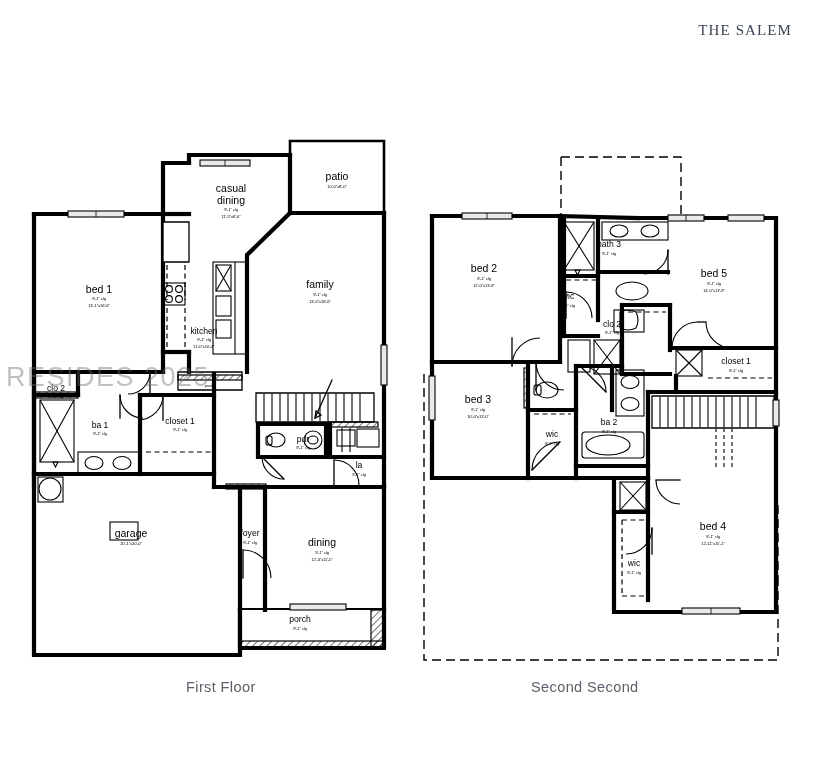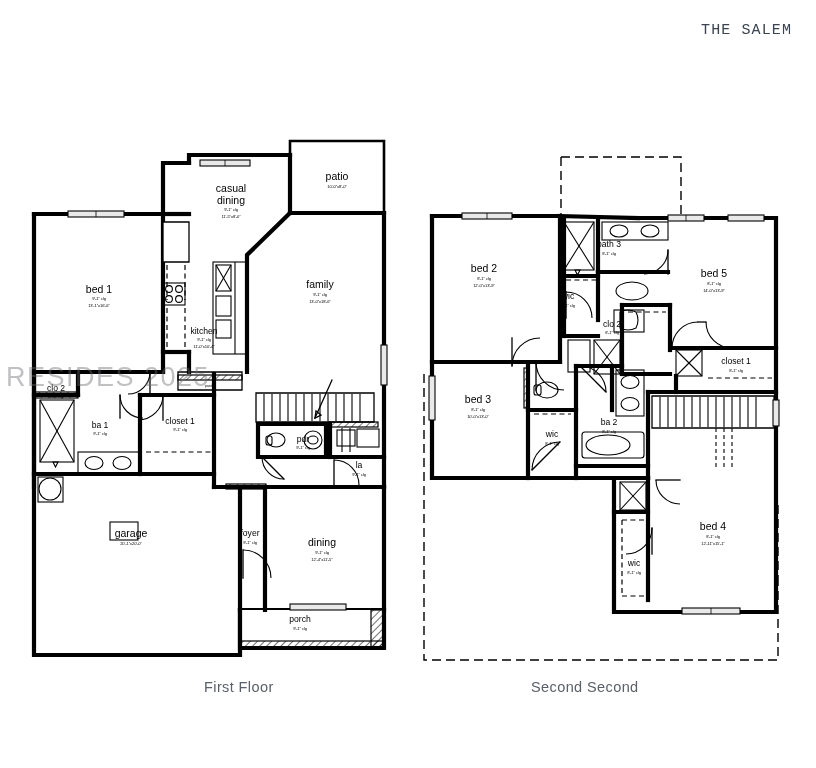--- a/index.html
+++ b/index.html
@@ -20,30 +20,30 @@
     width: 816px;
     height: 768px;
   }
   .title {
     position: absolute;
     right: 24px;
     top: 22px;
     font-size: 15px;
     letter-spacing: 1.1px;
     color: #3b4450;
-    font-family: Liberation Mono, monospace;
+    font-family: Liberation Serif, serif;
   }
   .floor-caption {
     position: absolute;
     font-size: 14.5px;
     color: #5a6069;
     letter-spacing: 0.4px;
     font-family: "Liberation Sans", sans-serif;
   }
-  #caption-first { left: 186px; top: 679px; margin-left: 18px; }
+  #caption-first { left: 186px; top: 679px; }
   #caption-second { left: 531px; top: 679px; }
 
   svg.plan {
     position: absolute;
     left: 0;
     top: 0;
   }
   .wall-thick { stroke: #000; stroke-width: 4.2; fill: none; stroke-linecap: square; }
   .wall-med   { stroke: #000; stroke-width: 2.6; fill: none; stroke-linecap: square; }
   .wall-thin  { stroke: #000; stroke-width: 1.3; fill: none; stroke-linecap: square; }

